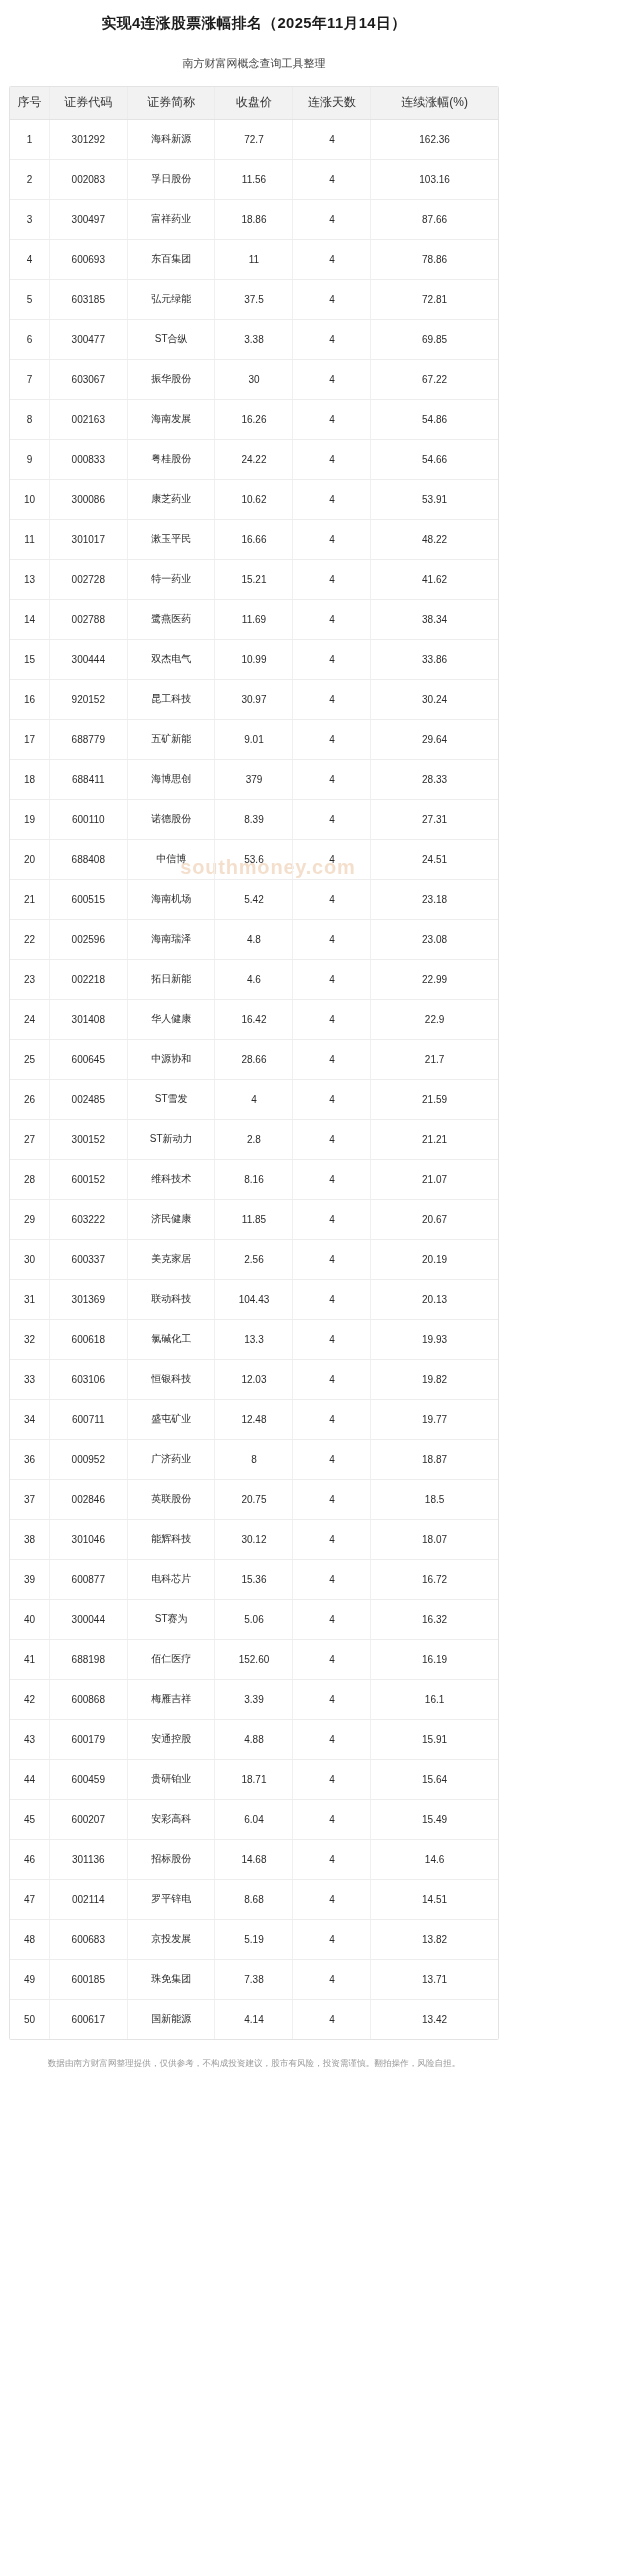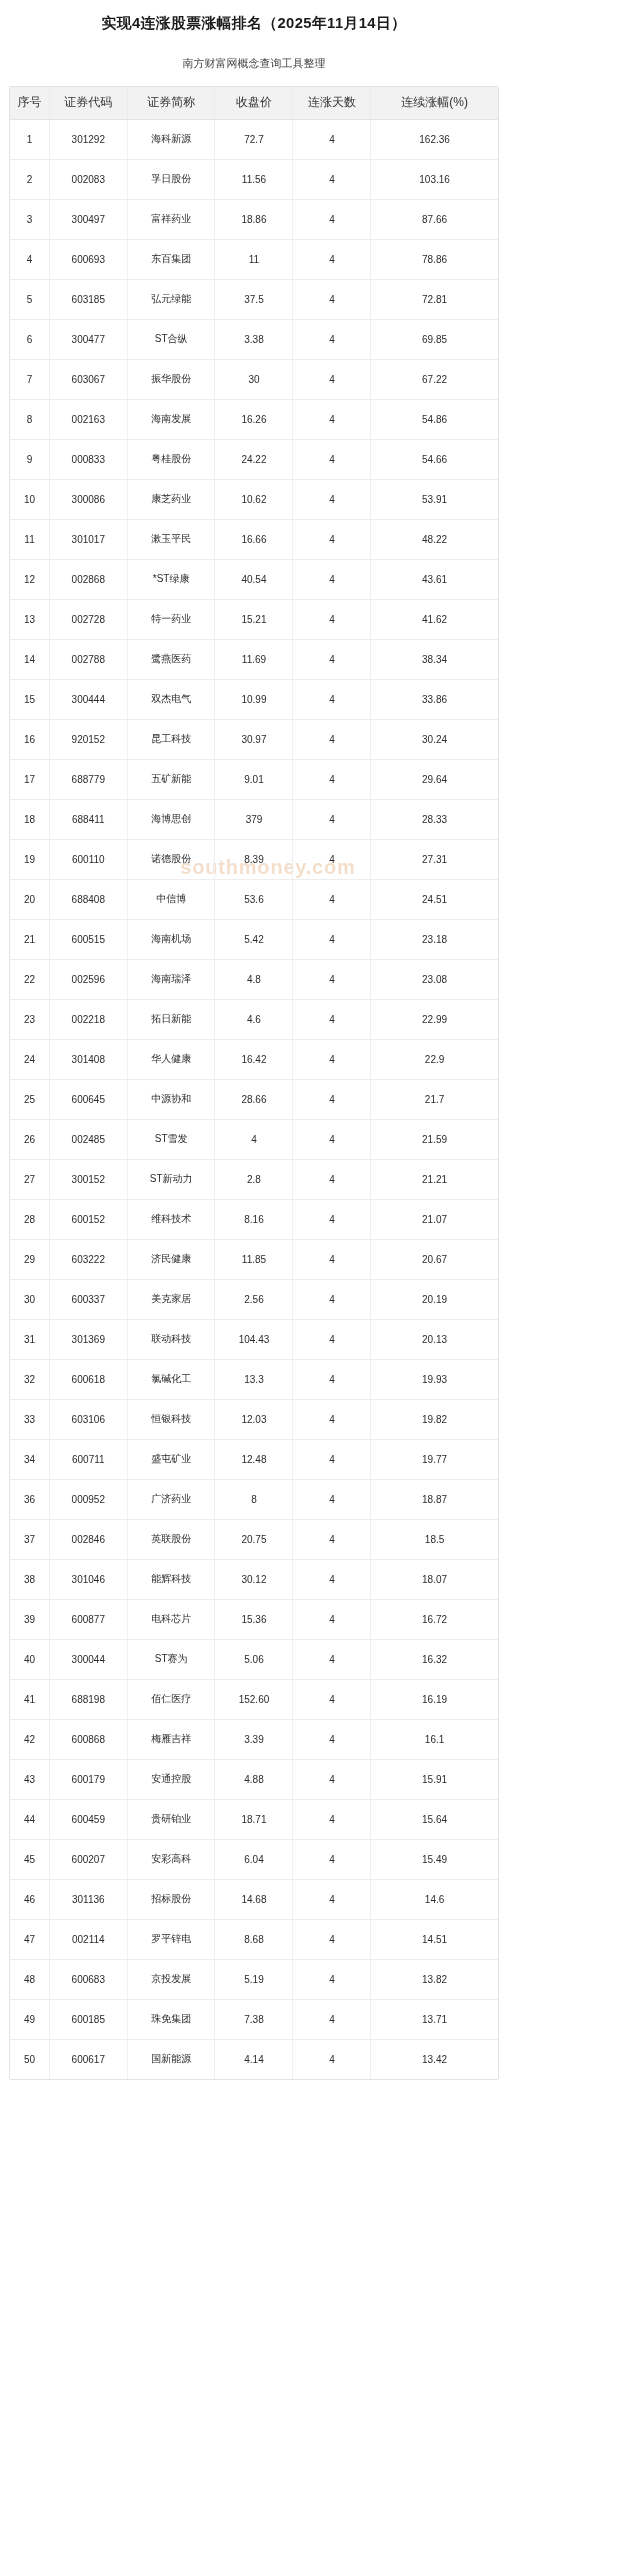--- a/index.html
+++ b/index.html
@@ -233,28 +233,20 @@
           </tr>
           <tr>
             <td>11</td>
             <td>301017</td>
             <td>漱玉平民</td>
             <td>16.66</td>
             <td>4</td>
             <td>48.22</td>
           </tr>
           <tr>
-            <td>12</td>
-            <td>002868</td>
-            <td>*ST绿康</td>
-            <td>40.54</td>
-            <td>4</td>
-            <td>43.61</td>
-          </tr>
-          <tr>
             <td>13</td>
             <td>002728</td>
             <td>特一药业</td>
             <td>15.21</td>
             <td>4</td>
             <td>41.62</td>
           </tr>
           <tr>
             <td>14</td>
             <td>002788</td>
@@ -540,15 +532,16 @@
             <td>600617</td>
             <td>国新能源</td>
             <td>4.14</td>
             <td>4</td>
             <td>13.42</td>
           </tr>
         </tbody>
     </table>
   </div>
 
+  <div class="footer">数据由南方财富网整理提供，仅供参考，不构成投资建议，股市有风险，投资需谨慎。翻拍操作，风险自担。</div>
 
 </div>
 
 
 </body></html>

